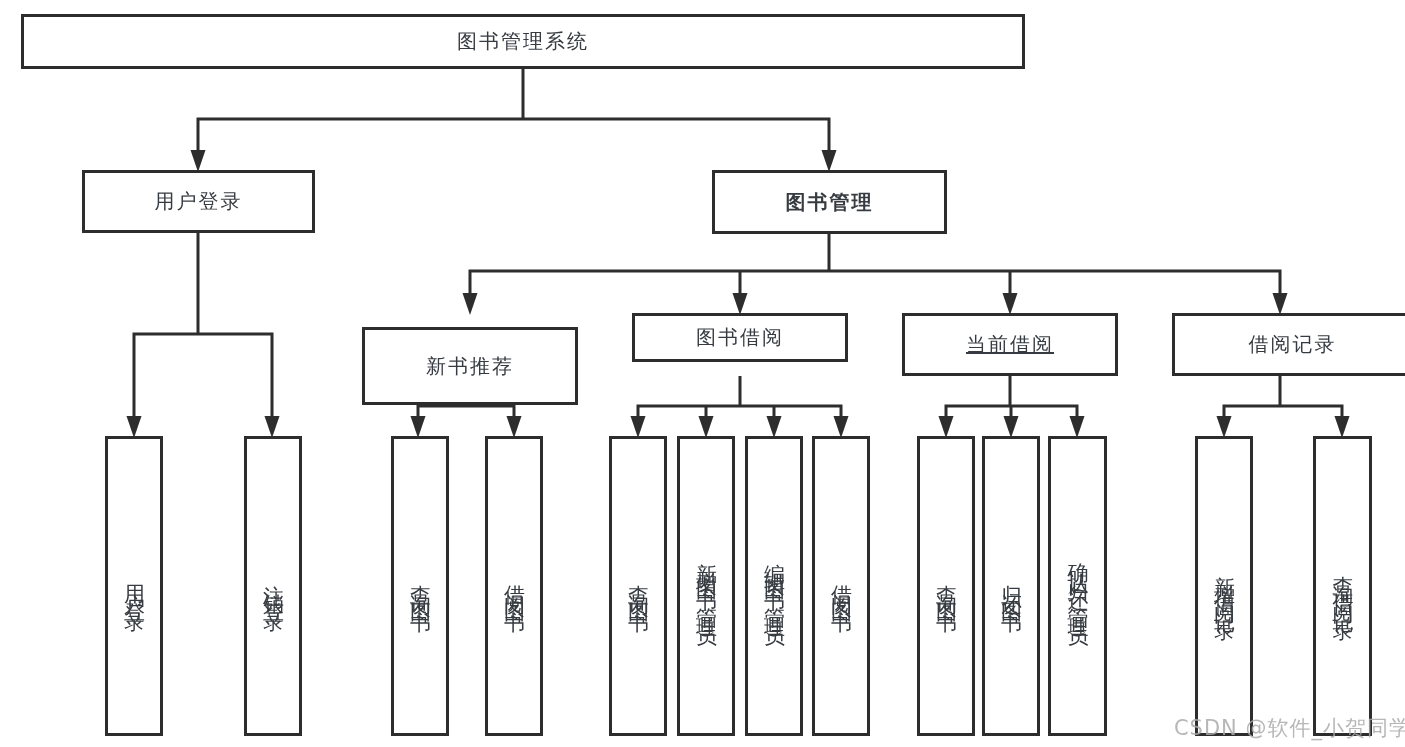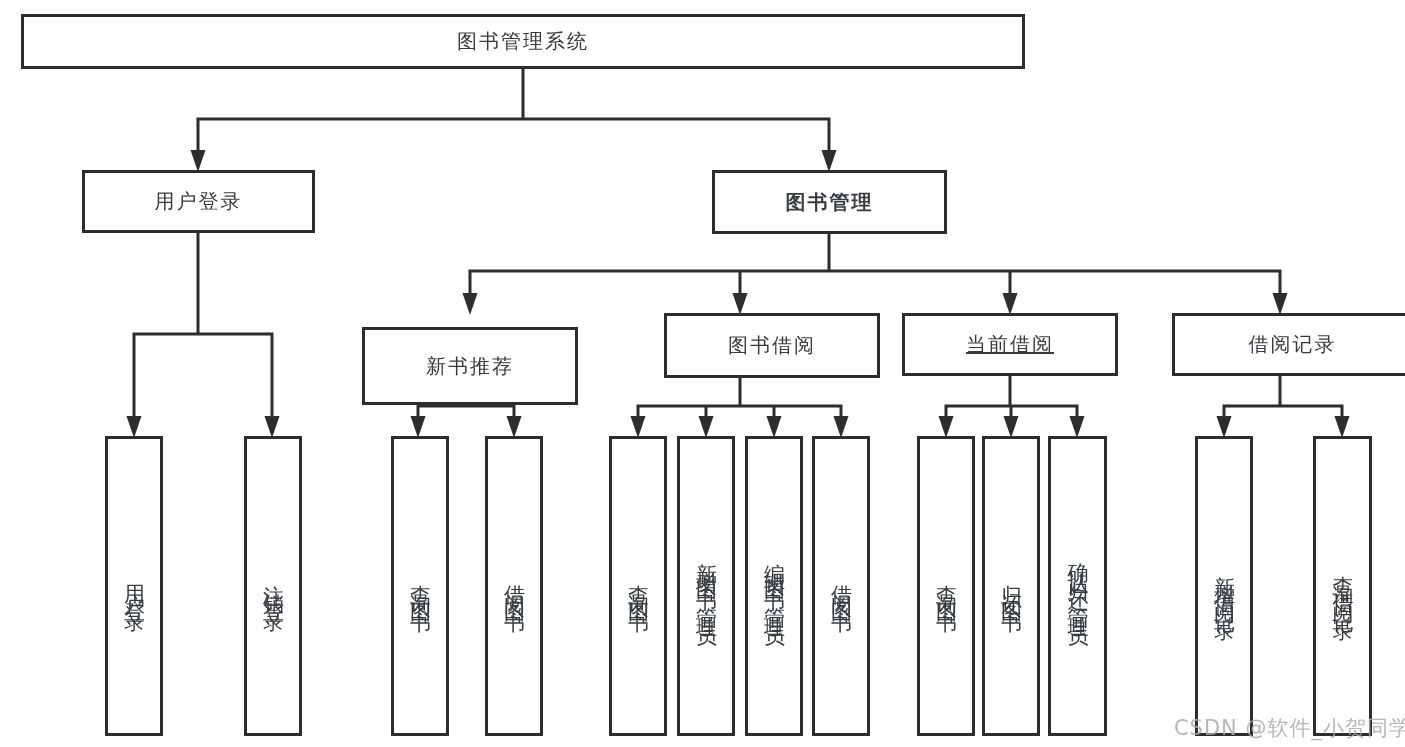--- a/index.html
+++ b/index.html
@@ -96,21 +96,21 @@
       </g>
     </g>
   </svg>
 
   <div class="box" style="left:21px; top:14px; width:1004px; height:55px;">图书管理系统</div>
 
   <div class="box" style="left:82px; top:170px; width:233px; height:63px;">用户登录</div>
   <div class="box" style="left:712px; top:170px; width:235px; height:64px;font-weight:bold;">图书管理</div>
 
   <div class="box" style="left:362px; top:327px; width:216px; height:78px;">新书推荐</div>
-  <div class="box" style="left:664px; top:313px; width:216px; height:65px;">图书借阅</div>
+  <div class="box" style="left:632px; top:313px; width:216px; height:49px;">图书借阅</div>
   <div class="box" style="left:902px; top:313px; width:216px; height:63px;text-decoration:underline;">当前借阅</div>
   <div class="box" style="left:1172px; top:313px; width:241px; height:63px;">借阅记录</div>
 
   <div class="box leaf" style="left:105px; top:436px; width:58px; height:300px;">用户登录</div>
   <div class="box leaf" style="left:244px; top:436px; width:58px; height:300px;">注销登录</div>
 
   <div class="box leaf" style="left:391px; top:436px; width:58px; height:300px;">查询图书</div>
   <div class="box leaf" style="left:485px; top:436px; width:58px; height:300px;">借阅图书</div>
 
   <div class="box leaf" style="left:609px; top:436px; width:58px; height:300px;">查询图书</div>

